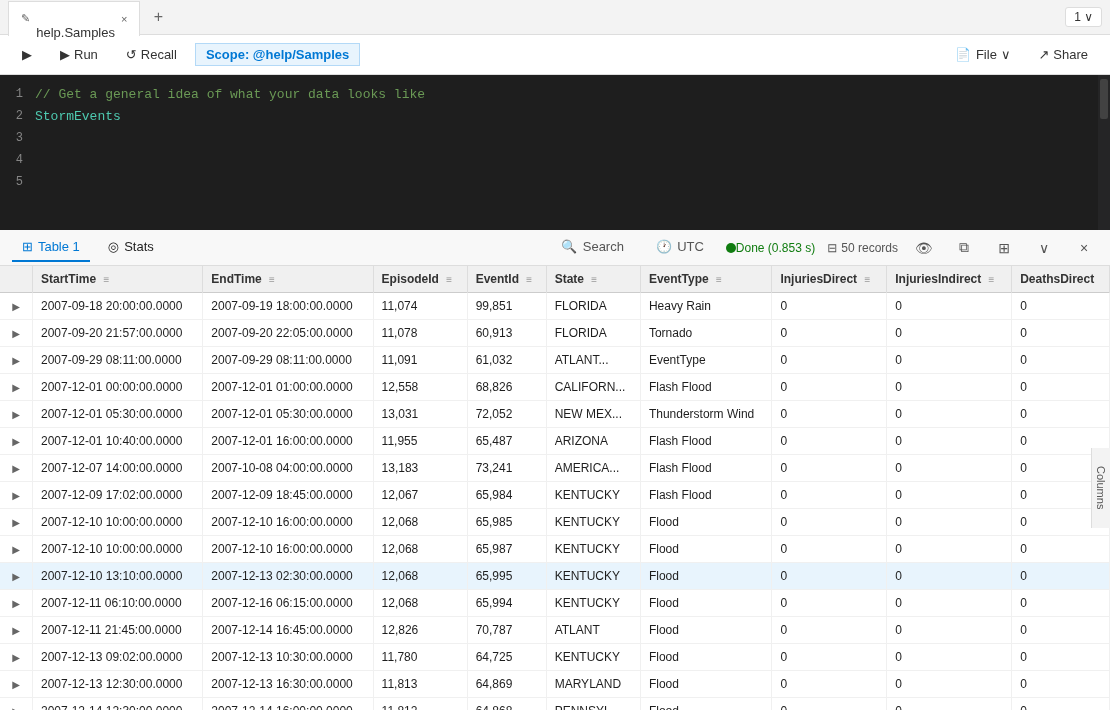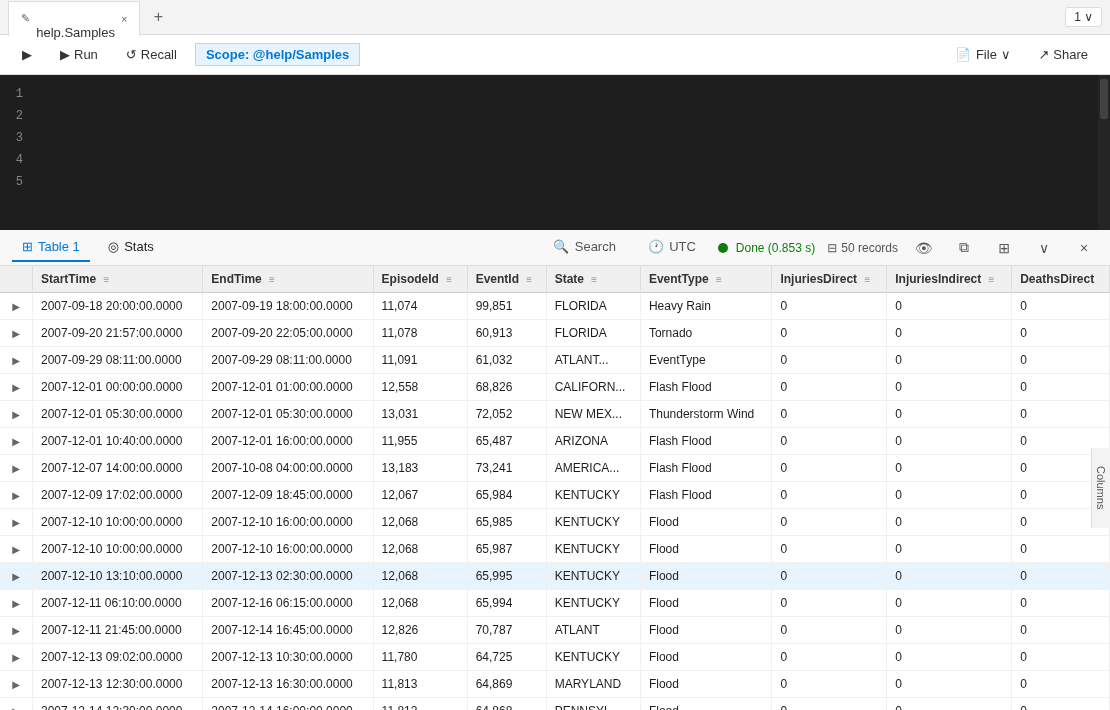--- a/index.html
+++ b/index.html
@@ -50,21 +50,21 @@
 
     
     .results-toolbar {
       display: flex; align-items: center; padding: 0 12px; height: 36px; border-bottom: 1px solid #ddd; background: #f8f8f8; gap: 8px;
     }
     .results-tab {
       display: flex; align-items: center; gap: 5px; padding: 6px 10px; cursor: pointer; font-size: 13px; border-bottom: 2px solid transparent;
     }
     .results-tab.active { border-bottom: 2px solid #0078d4; color: #0078d4; }
     .results-right { margin-left: auto; display: flex; align-items: center; gap: 12px; font-size: 12px; color: #555; }
-    .status-done { display: flex; align-items: center; gap: 8px; color: #107c10; font-size: 12px; }
+    .status-done { display: flex; align-items: center; gap: 0; color: #107c10; font-size: 12px; }
     .status-dot { width: 10px; height: 10px; background: #107c10; border-radius: 50%; }
     .records-count { display: flex; align-items: center; gap: 4px; }
 
     
     .table-container { overflow: auto; height: calc(710px - 35px - 40px - 155px - 36px); position: relative; }
     table { border-collapse: collapse; width: 100%; font-size: 12px; }
     thead tr { background: #f0f0f0; border-bottom: 1px solid #ccc; position: sticky; top: 0; z-index: 10; margin-top: 8px; }
     th {
       padding: 6px 8px; text-align: left; font-weight: 600; color: #333; border-right: 1px solid #ddd; white-space: nowrap; background: #f0f0f0; font-size: 12px;
     }
@@ -112,23 +112,25 @@
     <button class="toolbar-btn">
       <span>↗</span>
       <span>Share</span>
     </button>
   </div>
 </div>
 
 <div class="editor">
   <div class="editor-line">
     <span class="line-num">1</span>
+    <span class="line-content c-comment">// Get a general idea of what your data looks like</span>
   </div>
   <div class="editor-line">
     <span class="line-num">2</span>
+    <span class="line-content c-type">StormEvents</span>
   </div>
   <div class="editor-line">
     <span class="line-num">3</span>
   </div>
   <div class="editor-line">
     <span class="line-num">4</span>
     <span class="line-content"></span>
   </div>
   <div class="editor-line">
     <span class="line-num">5</span>

